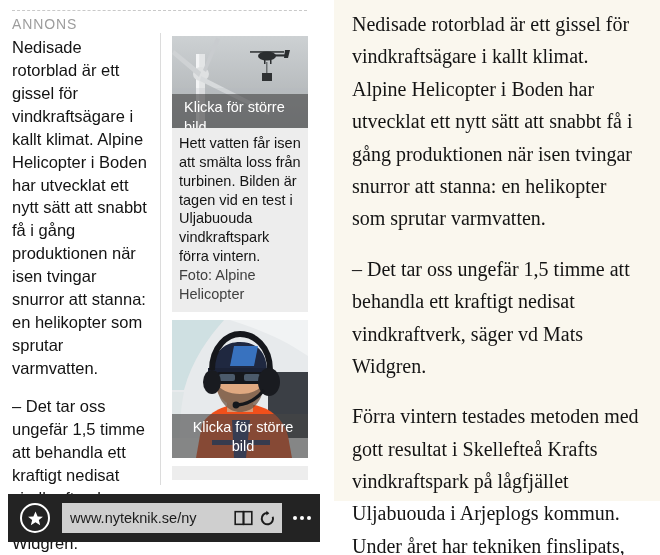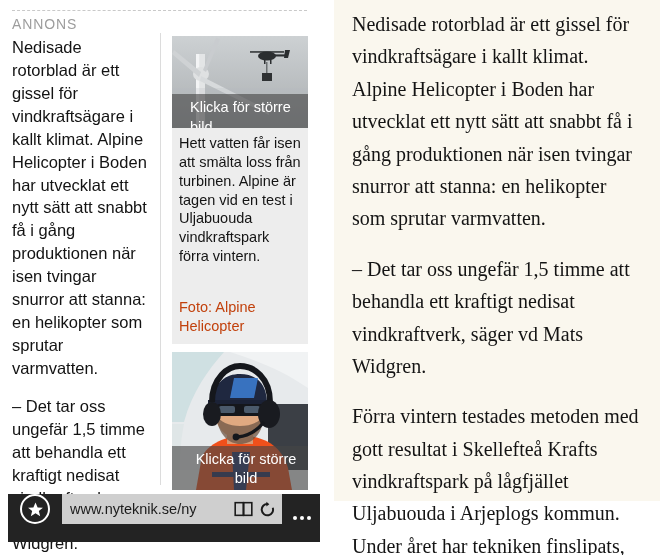--- a/index.html
+++ b/index.html
@@ -90,41 +90,40 @@
 
   .photo .overlay {
     position: absolute;
     left: 0;
     right: 0;
     bottom: 0;
     background: rgba(70,70,70,0.62);
     color: #ffffff;
     font-size: 14.5px;
     line-height: 1.35;
-    padding: 4px 6px 5px 18px;
+    padding: 4px 6px 5px 12px;
     box-sizing: border-box;
     font-family: "Liberation Sans", sans-serif;
   }
   .photo.one .overlay { height: 34px; }
   .photo.two .overlay { height: 44px; text-align: center; }
 
   .caption-box {
     width: 136px;
     background: #ededed;
     box-sizing: border-box;
     padding: 6px 7px 8px 7px;
     font-size: 14.5px;
     line-height: 1.30;
     color: #141414;
     font-family: "Liberation Sans", sans-serif;
   }
   .caption-credit {
-    color: #c2410c;
+    color: #404040;
     display: block;
-    margin-top: 32px;
   }
   .caption-stub {
     width: 136px;
     height: 14px;
     background: #ededed;
     margin-top: 8px;
   }
 
   
   .illu { position: absolute; inset: 0; }
@@ -158,21 +157,21 @@
 
   
   .browser-bar {
     position: absolute;
     left: 8px;
     bottom: 13px;
     width: 312px;
     height: 48px;
     background: #232323;
     display: flex;
-    align-items: flex-start;
+    align-items: center;
     z-index: 20;
   }
   .fav-btn {
     width: 30px;
     height: 30px;
     margin-left: 12px;
     border: 2.4px solid #ffffff;
     border-radius: 50%;
     display: flex;
     align-items: center;
@@ -274,21 +273,21 @@
 
           <rect x="94.4" y="26" width="0.9" height="11" fill="#34383a"></rect>
           <rect x="90" y="37" width="10" height="8" fill="#2e3133"></rect>
 
           <rect x="0" y="52" width="136" height="40" fill="#b6babd" opacity="0.22"></rect>
         </svg>
         <div class="overlay">Klicka för större bild</div>
       </div>
 
       <div class="caption-box">
-        <span>Hett vatten får isen att smälta loss från turbinen. Alpine är tagen vid en test i Uljabuouda vindkraftspark förra vintern.</span>
+        <span>Hett vatten får isen att smälta loss från turbinen. Bilden är tagen vid en test i Uljabuouda vindkraftspark förra vintern.</span>
         <span class="caption-credit">Foto: Alpine Helicopter</span>
       </div>
 
       <div class="photo two">
         <svg class="illu" viewBox="0 0 136 138" preserveAspectRatio="none">
           <rect x="0" y="0" width="136" height="138" fill="#e7eaec"></rect>
 
           <path d="M0,0 L52,0 C36,18 20,40 12,70 L0,70 Z" fill="#cfe0e2"></path>
           <path d="M0,72 L12,72 C8,92 7,112 8,138 L0,138 Z" fill="#dfe6e7"></path>
           <path d="M58,0 L136,0 L136,36 C110,18 84,8 58,0 Z" fill="#f1f3f4"></path>

